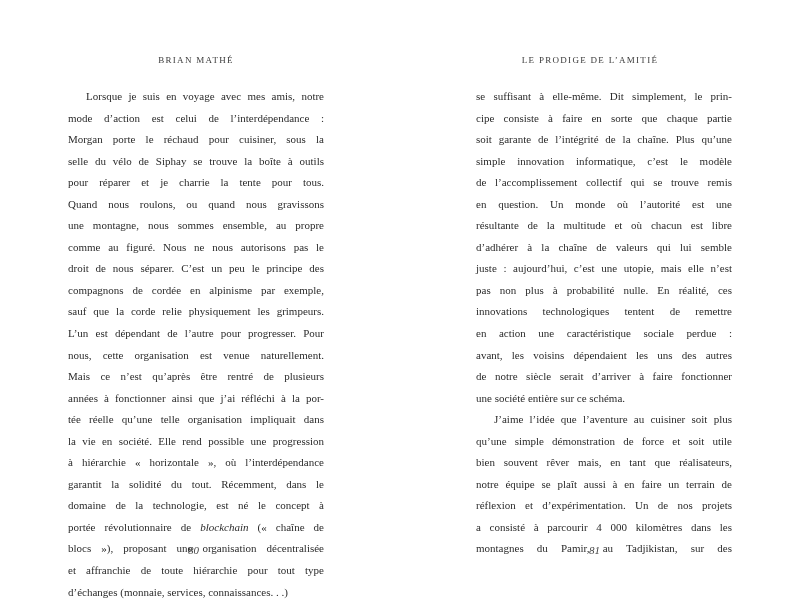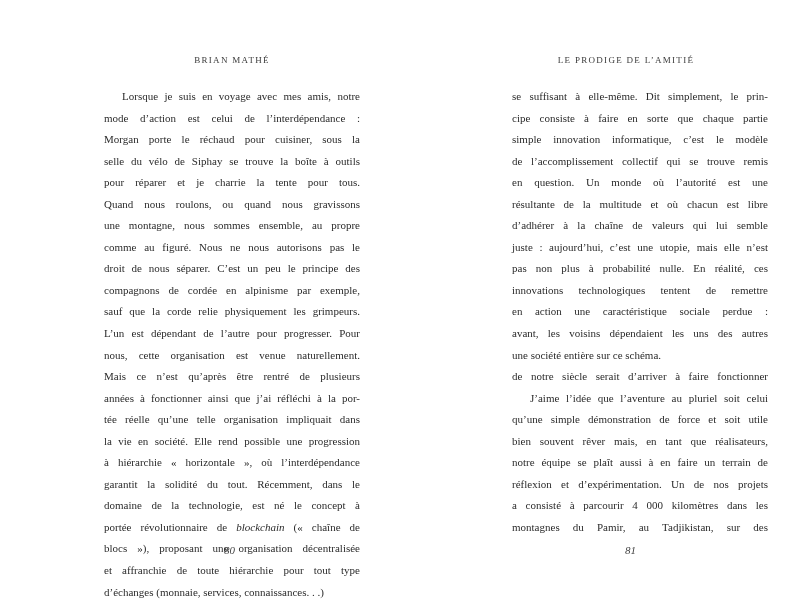--- a/index.html
+++ b/index.html
@@ -1,20 +1,20 @@
 <!DOCTYPE html>
 <html><head>
 <meta charset="utf-8">
 <style>
   html, body { margin:0; padding:0; }
   body {
     width:800px; height:600px; background:#ffffff; position:relative; overflow:hidden;
     font-family:"Liberation Serif","DejaVu Serif",serif; color:#2a2a2a;
   }
-  .page { position:absolute; top:0; height:488px; width:400px;margin-left:36px; }
+  .page { position:absolute; top:0; height:488px; width:400px; }
   .page.left { left:0; }
   .page.right { left:400px; }
   .running-head {
     position:absolute; top:55px; left:0; width:100%;
     font-size:9px; letter-spacing:1.3px; text-align:center; color:#3a3a3a;
     text-transform:uppercase; font-variant:small-caps;
   }
   .page.left .running-head { left:-4px; }
   .page.right .running-head { left:-10px; }
   .text-block {
@@ -68,33 +68,34 @@
     <span class="line last">d’échanges (monnaie, services, connaissances. . .)</span>
   </div>
   <div class="folio">80</div>
 </div>
 
 <div class="page right">
   <div class="running-head">Le prodige de l’amitié</div>
   <div class="text-block">
     <span class="line">se suffisant à elle-même. Dit simplement, le prin-</span>
     <span class="line">cipe consiste à faire en sorte que chaque partie</span>
+    <span class="line">soit garante de l’intégrité de la chaîne. Plus qu’une</span>
     <span class="line">simple innovation informatique, c’est le modèle</span>
     <span class="line">de l’accomplissement collectif qui se trouve remis</span>
     <span class="line">en question. Un monde où l’autorité est une</span>
     <span class="line">résultante de la multitude et où chacun est libre</span>
     <span class="line">d’adhérer à la chaîne de valeurs qui lui semble</span>
     <span class="line">juste : aujourd’hui, c’est une utopie, mais elle n’est</span>
     <span class="line">pas non plus à probabilité nulle. En réalité, ces</span>
     <span class="line">innovations technologiques tentent de remettre</span>
     <span class="line">en action une caractéristique sociale perdue :</span>
     <span class="line">avant, les voisins dépendaient les uns des autres</span>
+    <span class="line">de notre siècle serait d’arriver à faire fonctionner</span>
     <span class="line last">une société entière sur ce schéma.</span>
-    <span class="line">de notre siècle serait d’arriver à faire fonctionner</span>
-    <span class="line indent">J’aime l’idée que l’aventure au pluriel soit celui</span>
+    <span class="line indent">J’aime l’idée que l’aventure au cuisiner soit plus</span>
     <span class="line">qu’une simple démonstration de force et soit utile</span>
     <span class="line">bien souvent rêver mais, en tant que réalisateurs,</span>
     <span class="line">notre équipe se plaît aussi à en faire un terrain de</span>
     <span class="line">réflexion et d’expérimentation. Un de nos projets</span>
     <span class="line">a consisté à parcourir 4 000 kilomètres dans les</span>
     <span class="line">montagnes du Pamir, au Tadjikistan, sur des</span>
   </div>
   <div class="folio">81</div>
 </div>
 

